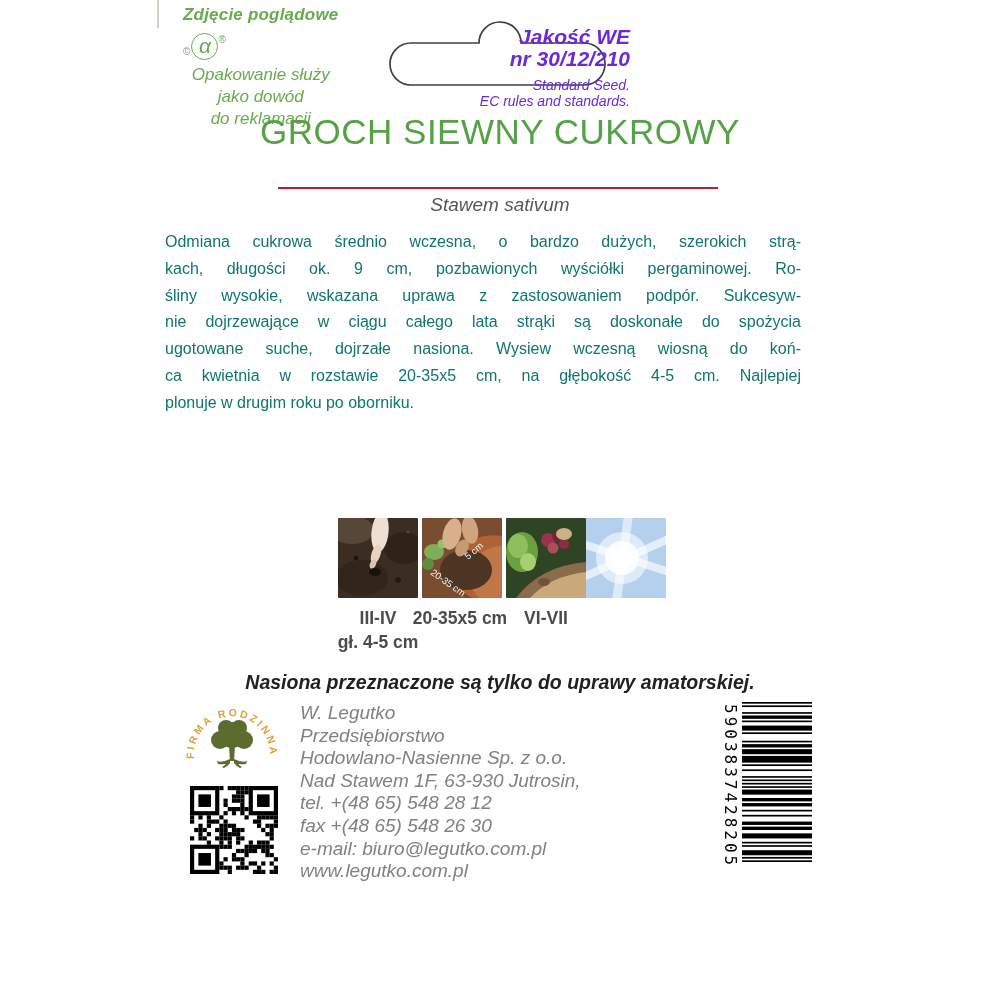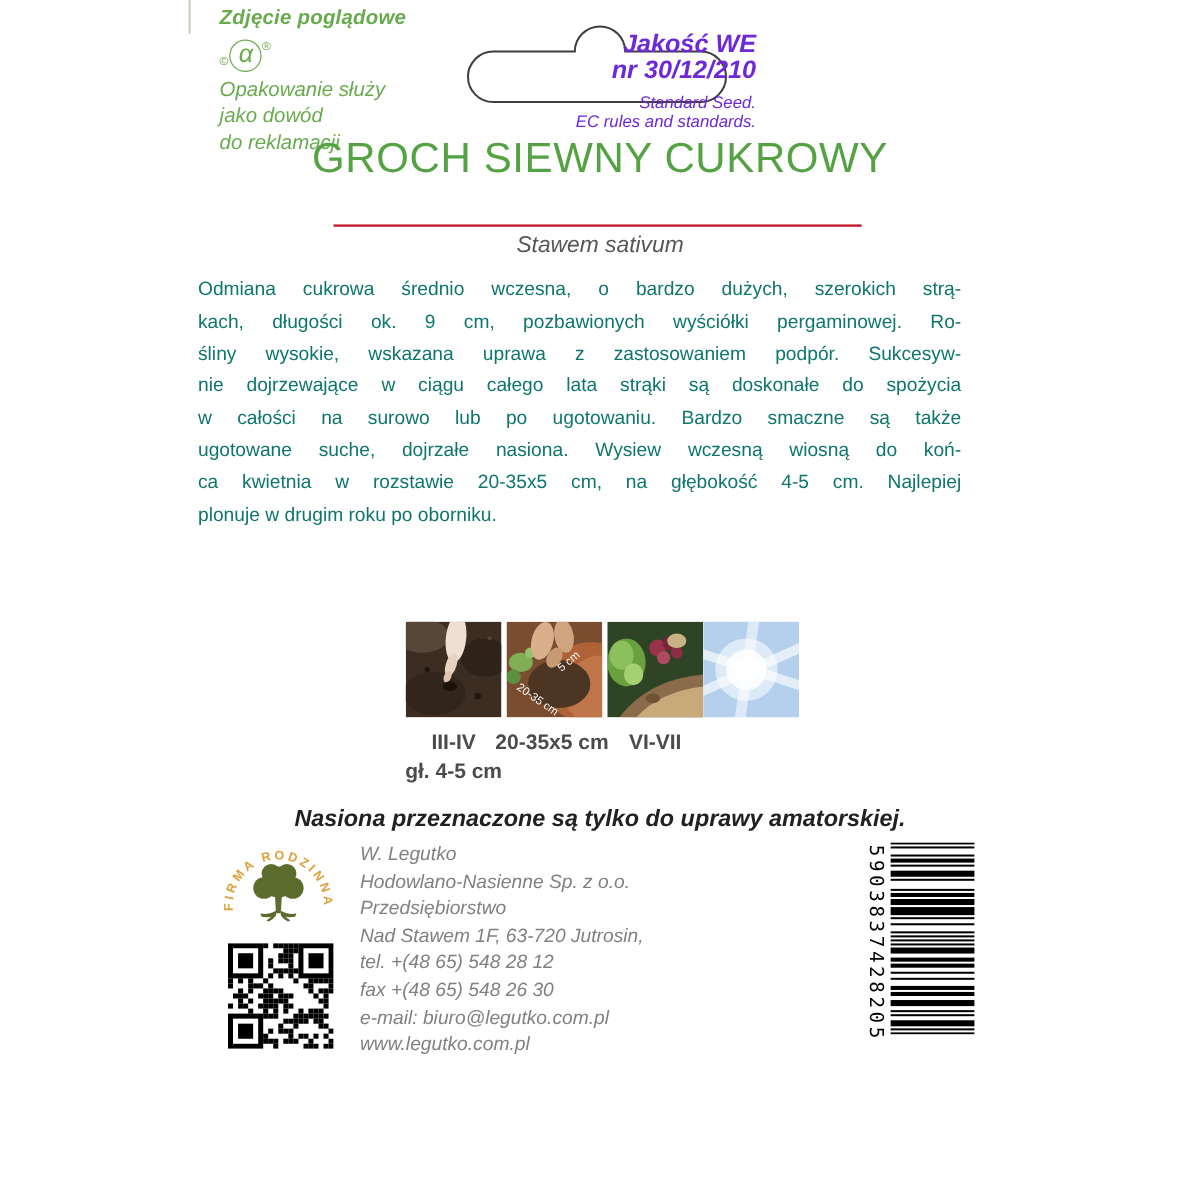--- a/index.html
+++ b/index.html
@@ -13,21 +13,21 @@
   .tl-block { position:absolute; left:183px; top:5px; color:#68ab4e; }
   .tl-note { font-style:italic; font-size:17px; font-weight:bold; letter-spacing:0.2px; }
   .alpha-row { margin-top:6px; height:30px; display:flex; align-items:center; }
   .alpha-c { font-size:10px; margin-top:10px; }
   .alpha-circle {
     display:inline-block; width:27px; height:27px; border:1.6px solid #68ab4e;
     border-radius:50%; text-align:center; line-height:24px; font-size:21px;
     font-style:italic; margin-left:1px;
   }
   .alpha-r { font-size:10px; margin-bottom:14px; }
-  .tl-claim { margin-top:3px; font-style:italic; font-size:17px; line-height:22px; }
+  .tl-claim { margin-top:3px; font-style:italic; font-size:17px; line-height:22px;text-align:center; }
   
   .hangtag { position:absolute; left:385px; top:15px; }
   
   .tr-block { position:absolute; right:182px; top:26px; text-align:right; color:#6d28d9; font-style:italic; }
   .tr-q { font-size:21px; font-weight:bold; line-height:22px; }
   .tr-s { font-size:14px; line-height:16px; margin-top:0; }
   .tr-gap { height:7px; }
   
   .title-main { position:absolute; left:0; top:112px; width:1000px; text-align:center;
     font-size:35px; font-weight:normal; color:#55a245; letter-spacing:0.5px; }
@@ -46,21 +46,21 @@
   .p-label { position:absolute; color:#4a4b4d; font-weight:bold; font-size:17.5px; text-align:center; }
   .ov-text { fill:#ffffff; font-size:9.5px; font-family:"Liberation Sans", sans-serif; opacity:0.95; }
   
   .amateur { position:absolute; left:0; top:671px; width:1000px; text-align:center;
     font-size:19.5px; font-weight:bold; font-style:italic; color:#202122; }
   
   .treelogo { position:absolute; left:184px; top:697px; }
   .qr { position:absolute; left:190px; top:786px; }
   
   .company { position:absolute; left:300px; top:702px; color:#7f8184; font-style:italic;
-    font-size:16px; line-height:22.6px; }
+    font-size:19px; line-height:22.6px; }
   
   .barcode-digits {
     position:absolute; left:740px; top:704px; width:160px; height:20px;
     transform:rotate(90deg); transform-origin:0 0;
     font-family:"DejaVu Sans Mono", monospace; font-size:16px; letter-spacing:3px;
     color:#000; white-space:nowrap;
   }
   .barcode-bars { position:absolute; left:742px; top:702px; }
 </style>
 </head>
@@ -98,21 +98,20 @@
   <div class="title-main">GROCH SIEWNY CUKROWY</div>
   <div class="title-variety">BAJKA</div>
   <div class="title-rule"></div>
   <div class="title-latin">Stawem sativum</div>
 
   <div class="desc">
     <div class="desc-line">Odmiana cukrowa średnio wczesna, o bardzo dużych, szerokich strą-</div>
     <div class="desc-line">kach, długości ok. 9 cm, pozbawionych wyściółki pergaminowej. Ro-</div>
     <div class="desc-line">śliny wysokie, wskazana uprawa z zastosowaniem podpór. Sukcesyw-</div>
     <div class="desc-line">nie dojrzewające w ciągu całego lata strąki są doskonałe do spożycia</div>
-    <div class="desc-line">w całości na surowo lub po ugotowaniu. Bardzo smaczne są także</div>
     <div class="desc-line">ugotowane suche, dojrzałe nasiona. Wysiew wczesną wiosną do koń-</div>
     <div class="desc-line">ca kwietnia w rozstawie 20-35x5 cm, na głębokość 4-5 cm. Najlepiej</div>
     <div class="desc-line last">plonuje w drugim roku po oborniku.</div>
   </div>
 
   <div class="photo" style="left:338px;">
     <svg width="80" height="80" viewBox="0 0 80 80">
       <rect width="80" height="80" fill="#3c2d23"></rect>
       <ellipse cx="14" cy="12" rx="22" ry="14" fill="#6e5c4a" opacity="0.55"></ellipse>
       <ellipse cx="66" cy="30" rx="20" ry="16" fill="#2a1e16" opacity="0.7"></ellipse>
@@ -347,23 +346,23 @@
       <rect x="37.7" y="83.8" width="4.2" height="4.2" fill="#000"></rect>
       <rect x="62.9" y="83.8" width="4.2" height="4.2" fill="#000"></rect>
       <rect x="67.0" y="83.8" width="4.2" height="4.2" fill="#000"></rect>
       <rect x="71.2" y="83.8" width="4.2" height="4.2" fill="#000"></rect>
       <rect x="79.6" y="83.8" width="4.2" height="4.2" fill="#000"></rect>
       <rect x="83.8" y="83.8" width="4.2" height="4.2" fill="#000"></rect>
     </svg>
 
   <div class="company">
     <div>W. Legutko</div>
+    <div>Przedsiębiorstwo</div>
     <div>Hodowlano-Nasienne Sp. z o.o.</div>
-    <div>Przedsiębiorstwo</div>
-    <div>Nad Stawem 1F, 63-720 Jutrosin,</div>
+    <div>Nad Stawem 1F, 63-930 Jutrosin,</div>
     <div>tel. +(48 65) 548 28 12</div>
     <div>fax  +(48 65) 548 26 30</div>
     <div>e-mail: biuro@legutko.com.pl</div>
     <div>www.legutko.com.pl</div>
   </div>
 
   <div class="barcode-digits">5903837428205</div>
   <svg class="barcode-bars" id="barcode-svg" width="84" height="160" viewBox="0 0 84 160">
       <rect x="0" y="0.00" width="84" height="1.68" fill="#000"></rect>
       <rect x="0" y="3.37" width="84" height="1.68" fill="#000"></rect>

